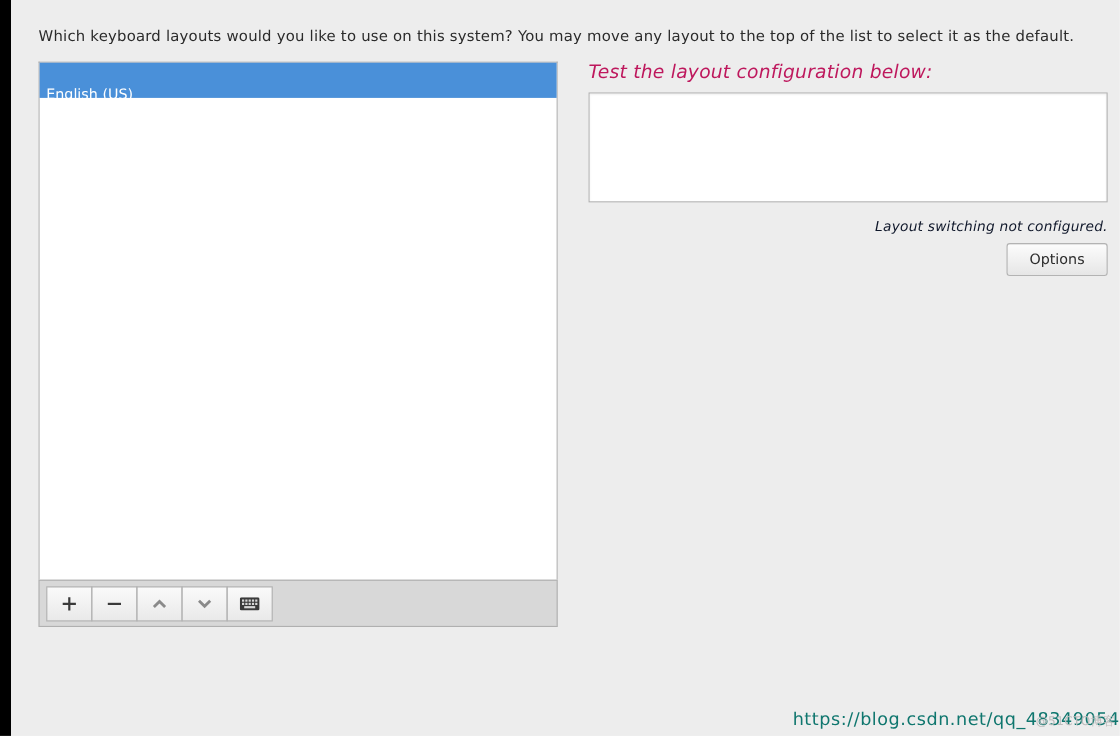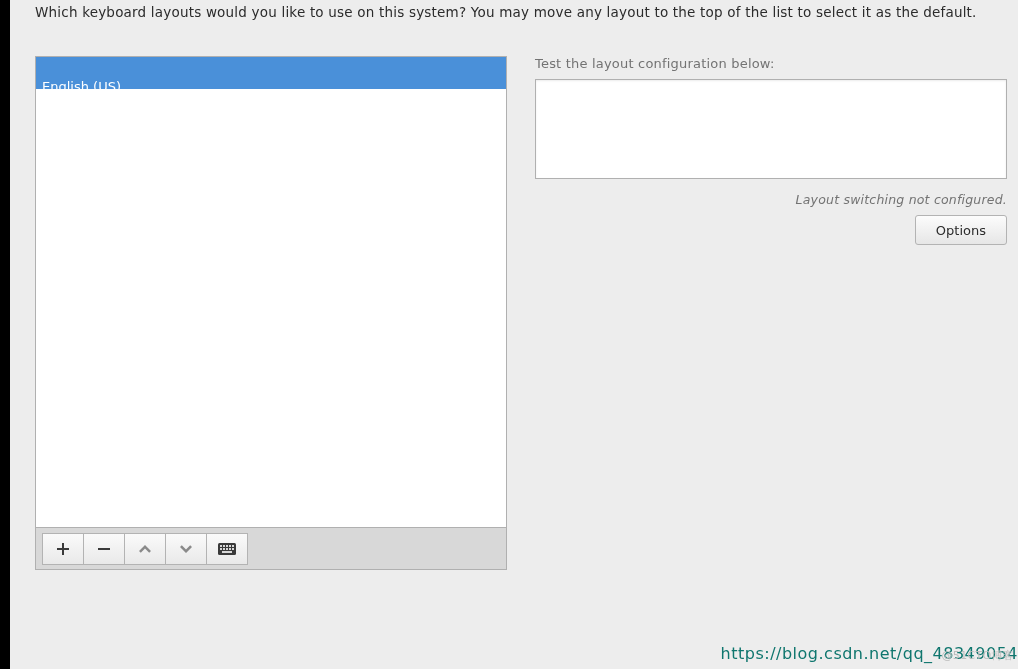--- a/index.html
+++ b/index.html
@@ -21,21 +21,21 @@
     background: #000000;
   }
   .page {
     position: absolute;
     left: 10px; top: 0;
     width: 1008px; height: 669px;
     background: #ededed;
   }
   .prompt {
     position: absolute;
-    left: 25px; top: 4px;
+    left: 25px; top: 25px;
     width: 960px;
     font-size: 13.5px;
     color: #2b2b2b;
     letter-spacing: 0.2px;
   }
   .left-pane {
     position: absolute;
     left: 25px; top: 56px;
     width: 472px; height: 514px;
     background: #ededed;
@@ -75,41 +75,42 @@
   }
   .tbtn:first-child { margin-left: 0; }
   .tbtn svg { display: block; }
 
   .right-pane {
     position: absolute;
     left: 525px; top: 56px;
     width: 472px;
   }
   .test-label {
-    font-size: 13px;
-    color: #737373;
+    font-size: 17px;
+    color: #be185d;
     letter-spacing: 0.2px;
     margin-bottom: 8px;
+    font-style: italic;
   }
   .test-input {
     width: 100%; height: 100px;
     border: 1px solid #b0b0b0;
     background: #ffffff;
     resize: none;
     font-family: inherit;
     font-size: 13px;
     padding: 4px 6px;
     outline: none;
     box-shadow: inset 0 1px 2px rgba(0,0,0,0.08);
   }
   .switch-status {
     text-align: right;
     font-style: italic;
     font-size: 12.5px;
-    color: #737373;
+    color: #0f172a;
     margin-top: 10px;
     letter-spacing: 0.2px;
   }
   .options-row {
     text-align: right;
     margin-top: 8px;
   }
   .options-btn {
     display: inline-flex;
     align-items: center;

